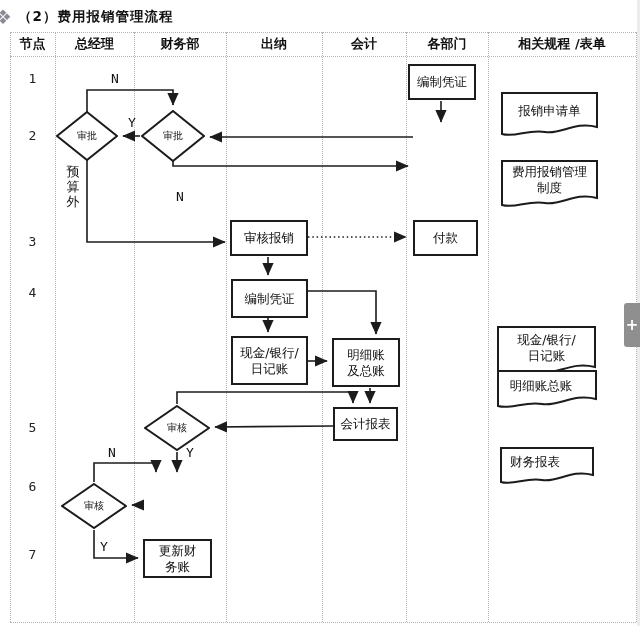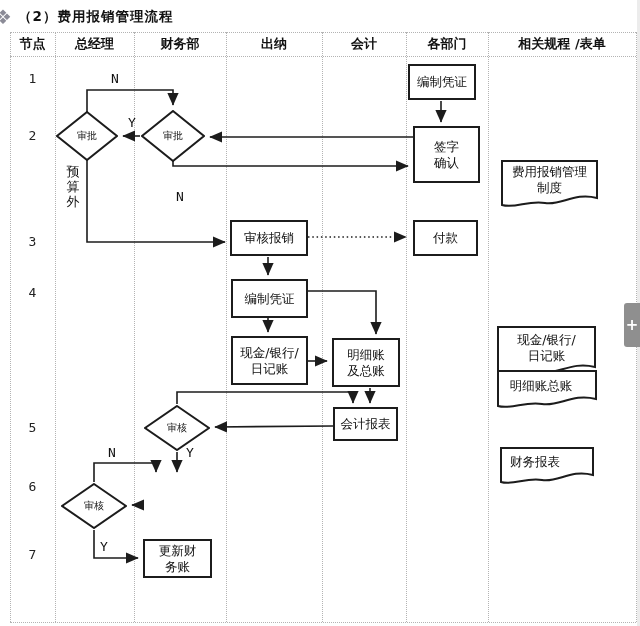--- a/index.html
+++ b/index.html
@@ -96,22 +96,20 @@
       <path d="M333,426 L215,427" marker-end="url(#ah)"></path>
       <path d="M177,404 L177,392 L353,392 L353,403" marker-end="url(#ah)"></path>
       <path d="M177,452 L177,472" marker-end="url(#ah)"></path>
       <path d="M141,505 L132,505" marker-end="url(#ah)"></path>
       <path d="M94,482 L94,463 L156,463 L156,472" marker-end="url(#ah)"></path>
       <path d="M94,530 L94,558 L138,558" marker-end="url(#ah)"></path>
     </g>
   </svg>
 
   <div class="pbox" style="left:408px;top:64px;width:68px;height:36px">编制凭证</div>
-  <div class="pbox" style="left:413px;top:126px;width:67px;height:57px">签字
-确认</div>
   <div class="pbox" style="left:413px;top:220px;width:65px;height:36px">付款</div>
   <div class="pbox" style="left:230px;top:220px;width:78px;height:36px">审核报销</div>
   <div class="pbox" style="left:231px;top:279px;width:77px;height:39px">编制凭证</div>
   <div class="pbox" style="left:231px;top:336px;width:77px;height:49px">现金/银行/
 日记账</div>
   <div class="pbox" style="left:332px;top:338px;width:68px;height:49px">明细账
 及总账</div>
   <div class="pbox" style="left:333px;top:407px;width:65px;height:34px">会计报表</div>
   <div class="pbox" style="left:143px;top:539px;width:69px;height:39px">更新财
 务账</div>
@@ -134,20 +132,26 @@
       </svg>
     <span class="dtxt">审核</span>
   </div>
   <div class="diamond" style="left:61px;top:483px;width:66px;height:46px">
     <svg width="66" height="46">
         <polygon points="33,1 65,23 33,45 1,23" fill="#fff" stroke="#1c1c1c" stroke-width="2"></polygon>
       </svg>
     <span class="dtxt">审核</span>
   </div>
 
+  <div class="doc" style="left:501px;top:92px;width:97px;height:46px">
+    <svg width="97" height="46">
+        <path d="M1,1 H96 V35 C73,29 60,43 44,40 C27,37 14,46 1,42 Z" fill="#fff" stroke="#1c1c1c" stroke-width="2"></path>
+      </svg>
+    <span class="dtxt">报销申请单</span>
+  </div>
   <div class="doc" style="left:501px;top:160px;width:97px;height:49px">
     <svg width="97" height="49">
         <path d="M1,1 H96 V38 C73,32 60,46 44,43 C27,40 14,49 1,45 Z" fill="#fff" stroke="#1c1c1c" stroke-width="2"></path>
       </svg>
     <span class="dtxt">费用报销管理
 制度</span>
   </div>
   <div class="doc" style="left:497px;top:326px;width:99px;height:52px">
     <svg width="99" height="52">
         <path d="M1,1 H98 V41 C74,35 61,49 45,46 C28,43 14,52 1,48 Z" fill="#fff" stroke="#1c1c1c" stroke-width="2"></path>

